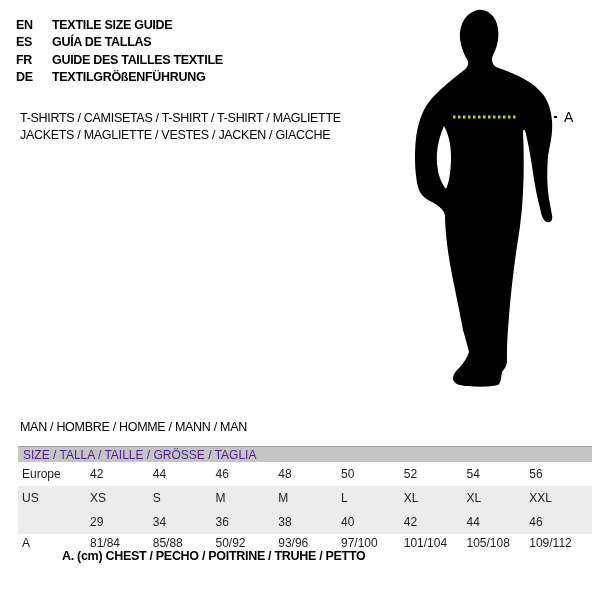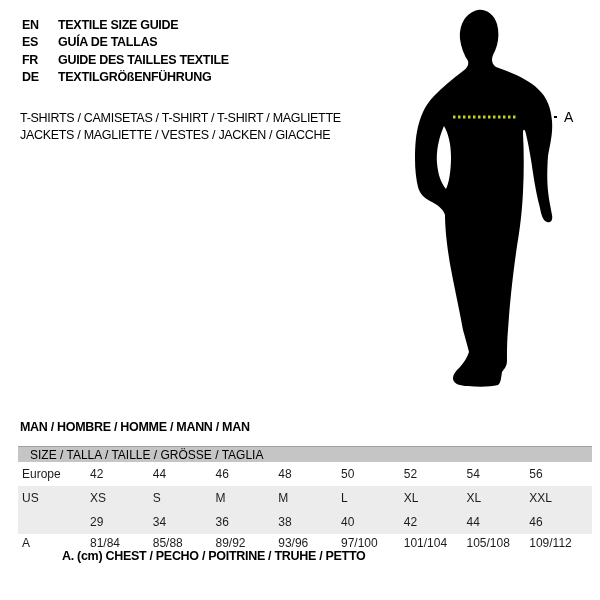--- a/index.html
+++ b/index.html
@@ -1,39 +1,39 @@
 <!DOCTYPE html>
 <html style="--header-bg: #c5c5c5; --band-bg: #ececec; --chest-dash: #c3d117; --pointer-dash: #000000;"><head>
 <meta charset="utf-8">
 <style>
   html,body{margin:0;padding:0;}
   body{
     width:600px;height:600px;position:relative;background:#ffffff;
     font-family:"Liberation Sans", sans-serif;color:#000;overflow:hidden;
   }
   
-  .langs{position:absolute;left:22px;top:16px;}
+  .langs{position:absolute;left:16px;top:16px;}
   .lang-row{display:flex;height:17.5px;align-items:center;
     font-weight:700;font-size:12.5px;letter-spacing:-0.3px;}
   .lang-code{width:36px;}
   
   .cats{position:absolute;left:20px;top:109px;}
   .cat-line{height:17.5px;display:flex;align-items:center;
     font-weight:400;font-size:12.5px;letter-spacing:-0.3px;}
   
   .figure{position:absolute;left:390px;top:0;width:210px;height:400px;}
   .figure svg{display:block;width:210px;height:400px;}
   .figure text{font-family:"Liberation Sans",sans-serif;font-size:14px;font-weight:500;}
   
   .section-title{position:absolute;left:20px;top:420px;
-    font-weight:700;font-size:12.5px;letter-spacing:-0.3px;}
+    font-weight:400;font-size:12.5px;letter-spacing:-0.3px;}
   
   .size-table{position:absolute;left:18px;top:446px;width:574px;font-size:12px;color:#1c1c1c;}
   .t-header{background:var(--header-bg,#c5c5c5);border-top:1px solid #9f9f9f;
-    height:15px;display:flex;align-items:center;padding-left:12px;color:#000000;}
+    height:15px;display:flex;align-items:center;padding-left:5px;color:#4c1d95;}
   .t-row{display:flex;height:24px;align-items:center;}
   .t-row.band{background:var(--band-bg,#ececec);}
   .t-row.last{height:17px;}
   .t-label{width:68px;padding-left:4px;}
   .t-cell{flex:1;}
   
   .footnote{position:absolute;left:20px;top:549px;
     font-weight:700;font-size:12.5px;letter-spacing:-0.3px;margin-left:42px;}
 </style>
 </head>
@@ -152,21 +152,21 @@
     <div class="t-cell">40</div>
     <div class="t-cell">42</div>
     <div class="t-cell">44</div>
     <div class="t-cell">46</div>
   </div>
 
   <div class="t-row last">
     <div class="t-label">A</div>
     <div class="t-cell">81/84</div>
     <div class="t-cell">85/88</div>
-    <div class="t-cell">89/92</div>
+    <div class="t-cell">50/92</div>
     <div class="t-cell">93/96</div>
     <div class="t-cell">97/100</div>
     <div class="t-cell">101/104</div>
     <div class="t-cell">105/108</div>
     <div class="t-cell">109/112</div>
   </div>
 </div>
 
 <div class="footnote">A. (cm) CHEST / PECHO / POITRINE / TRUHE / PETTO</div>
 

